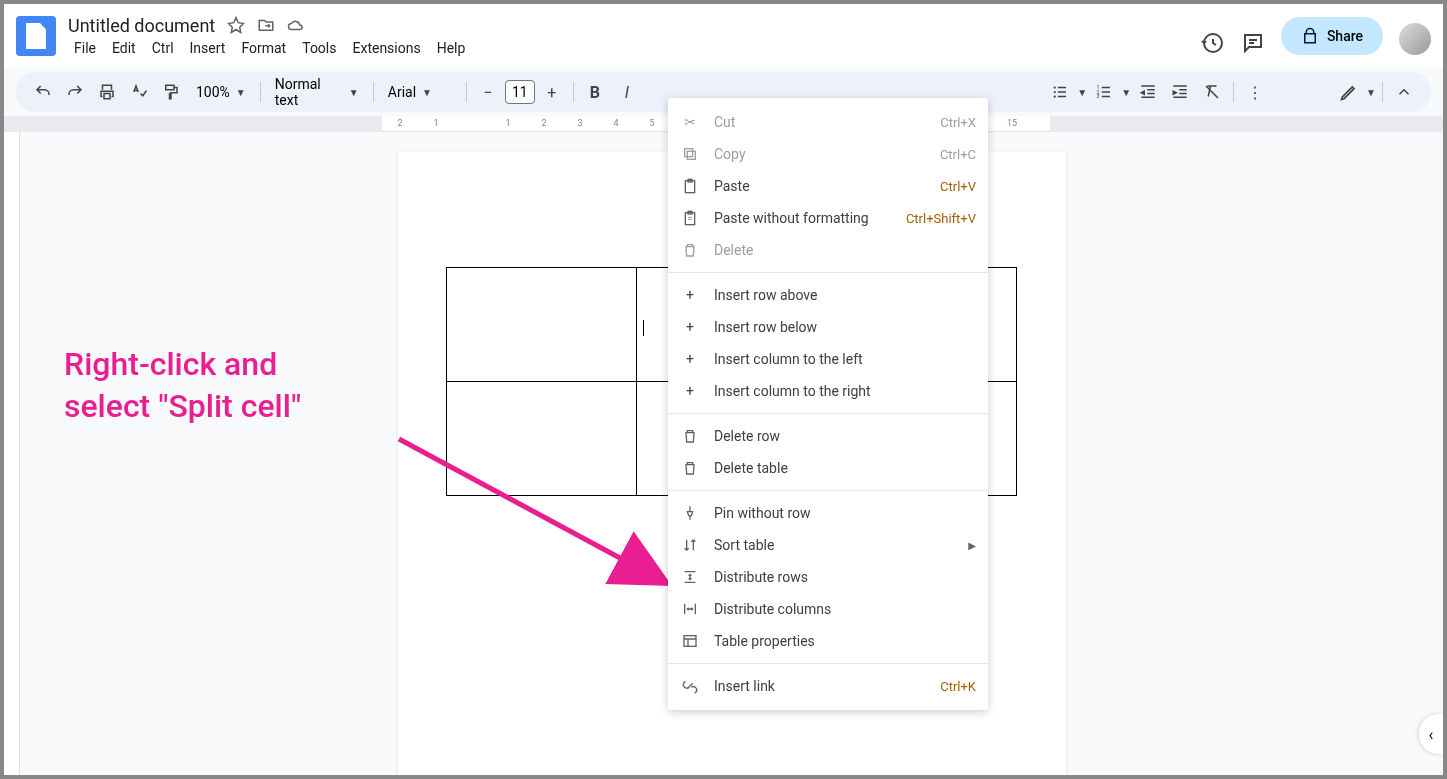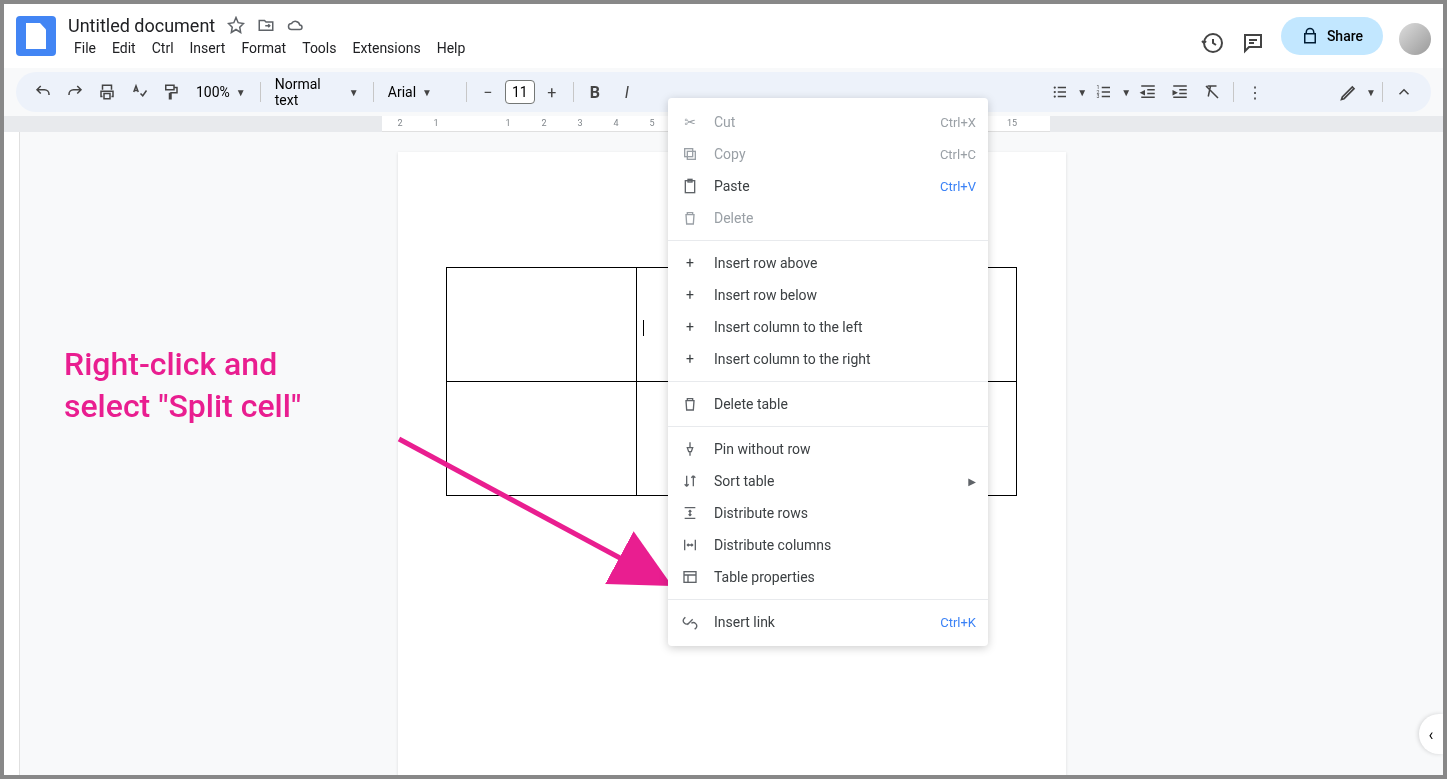--- a/index.html
+++ b/index.html
@@ -30,21 +30,21 @@
 .page-area { flex: 1; overflow: auto; padding: 20px 0; position: relative; }
 .page { width: 668px; height: 864px; background: #fff; margin: 0 auto; box-shadow: 0 1px 3px rgba(0,0,0,0.12); position: relative; }
 .doc-table { position: absolute; top: 115px; left: 48px; border-collapse: collapse; }
 .doc-table td { border: 1px solid #000; width: 190px; height: 114px; vertical-align: top; padding: 4px; }
 .cursor-blink { width: 1px; height: 16px; background: #000; margin-top: 48px; margin-left: 2px; }
 .context-menu { position: absolute; top: 94px; left: 664px; width: 320px; background: #fff; border-radius: 4px; box-shadow: 0 2px 10px rgba(0,0,0,0.2); padding: 8px 0; z-index: 100; }
 .menu-item { display: flex; align-items: center; padding: 6px 12px; font-size: 14px; color: #3c4043; cursor: pointer; gap: 14px; }
 .menu-item.disabled { color: #9aa0a6; }
 .menu-icon { width: 20px; height: 20px; display: flex; align-items: center; justify-content: center; flex-shrink: 0; }
 .menu-label { flex: 1; }
-.menu-shortcut { color: #3b82f6; font-size: 13px; }
+.menu-shortcut { color: #a16207; font-size: 13px; }
 .menu-item.disabled .menu-shortcut { color: #9aa0a6; }
 .menu-sep { height: 1px; background: #e8eaed; margin: 6px 0; }
 .menu-submenu-arrow { color: #5f6368; font-size: 10px; }
 .annotation { position: absolute; top: 340px; left: 60px; font-family: 'Comic Sans MS', cursive; font-size: 32px; color: #e91e90; font-weight: 500; line-height: 1.3; z-index: 50; }
 .arrow-svg { position: absolute; top: 430px; left: 390px; z-index: 50; }
 svg { display: block; }
 .ruler-tick { display: inline-block; width: 36px; text-align: center; position: relative; top: 2px; }
 .side-tab { position: absolute; right: 0; top: 710px; width: 24px; height: 40px; background: #fff; border-radius: 20px 0 0 20px; box-shadow: -1px 0 4px rgba(0,0,0,0.15); display: flex; align-items: center; justify-content: center; cursor: pointer; }
 </style>
 </head>
@@ -261,20 +261,31 @@
   <div class="menu-item">
       <span class="menu-icon">
         <svg width="16" height="16" viewBox="0 0 24 24">
           <rect x="5" y="4" width="14" height="18" fill="none" stroke="#5f6368" stroke-width="2"></rect>
           <rect x="9" y="2" width="6" height="4" fill="none" stroke="#5f6368" stroke-width="2"></rect>
         </svg>
       </span>
       <span class="menu-label">Paste</span>
       <span class="menu-shortcut">Ctrl+V</span>
     </div>
+  <div class="menu-item">
+      <span class="menu-icon">
+        <svg width="16" height="16" viewBox="0 0 24 24">
+          <rect x="5" y="4" width="14" height="18" fill="none" stroke="#5f6368" stroke-width="2"></rect>
+          <rect x="9" y="2" width="6" height="4" fill="none" stroke="#5f6368" stroke-width="2"></rect>
+          <path stroke="#5f6368" d="M9 11h6M9 14h6"></path>
+        </svg>
+      </span>
+      <span class="menu-label">Paste without formatting</span>
+      <span class="menu-shortcut">Ctrl+Shift+V</span>
+    </div>
   <div class="menu-item disabled">
       <span class="menu-icon">
         <svg width="16" height="16" viewBox="0 0 24 24">
           <path fill="none" stroke="#9aa0a6" stroke-width="2" d="M5 7h14M8 7V4h8v3M6 7l1 14h10l1-14"></path>
         </svg>
       </span>
       <span class="menu-label">Delete</span>
     </div>
   <div class="menu-sep"></div>
   <div class="menu-item">
@@ -287,20 +298,28 @@
     </div>
   <div class="menu-item">
       <span class="menu-icon">+</span>
       <span class="menu-label">Insert column to the left</span>
     </div>
   <div class="menu-item">
       <span class="menu-icon">+</span>
       <span class="menu-label">Insert column to the right</span>
     </div>
   <div class="menu-sep"></div>
+  <div class="menu-item">
+      <span class="menu-icon">
+        <svg width="16" height="16" viewBox="0 0 24 24">
+          <path fill="none" stroke="#5f6368" stroke-width="2" d="M5 7h14M8 7V4h8v3M6 7l1 14h10l1-14"></path>
+        </svg>
+      </span>
+      <span class="menu-label">Delete row</span>
+    </div>
   <div class="menu-item">
       <span class="menu-icon">
         <svg width="16" height="16" viewBox="0 0 24 24">
           <path fill="none" stroke="#5f6368" stroke-width="2" d="M5 7h14M8 7V4h8v3M6 7l1 14h10l1-14"></path>
         </svg>
       </span>
       <span class="menu-label">Delete table</span>
     </div>
   <div class="menu-sep"></div>
   <div class="menu-item">

